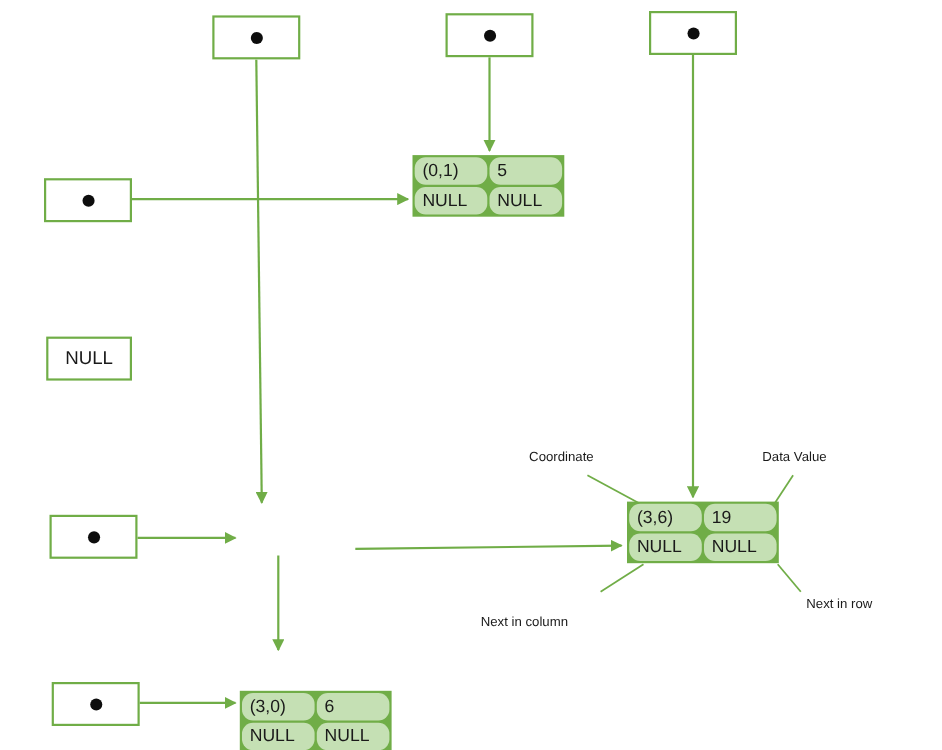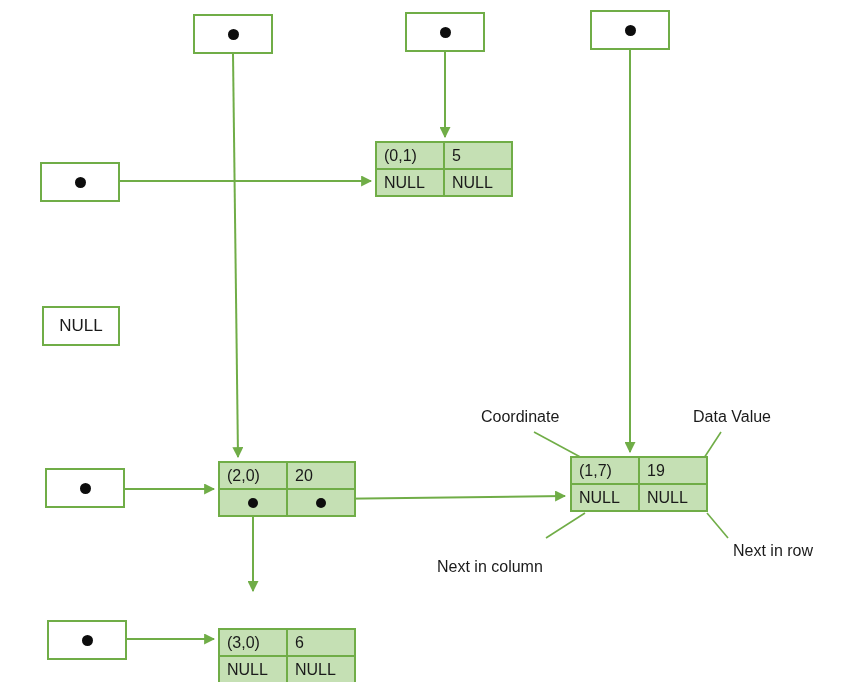--- a/index.html
+++ b/index.html
@@ -64,29 +64,30 @@
     background: var(--border);
   }
   .cell {
     background: var(--fill);
     display: flex;
     align-items: center;
     padding-left: 7px;
     font-size: 16px;
     white-space: nowrap;
     overflow: hidden;
+    border-radius: 10px;
   }
   .cell.dot-cell {
     justify-content: center;
     padding-left: 0;
   }
   .cell .dot { width: 10px; height: 10px; }
   .label {
     position: absolute;
-    font-size: 16px;
+    font-size: 12px;
     white-space: nowrap;
   }
 </style>
 </head>
 <body>
 
 <div class="canvas">
 
   <svg class="wires" viewBox="0 0 856 682" aria-hidden="true">
     <defs>
@@ -143,38 +144,24 @@
       <span>5</span>
     </div>
     <div class="cell">
       <span>NULL</span>
     </div>
     <div class="cell">
       <span>NULL</span>
     </div>
   </div>
 
-  <div class="node" style="left:218px;top:461px">
-    <div class="cell">
-      <span>(2,0)</span>
-    </div>
-    <div class="cell">
-      <span>20</span>
-    </div>
-    <div class="cell dot-cell">
-      <span class="dot"></span>
-    </div>
-    <div class="cell dot-cell">
-      <span class="dot"></span>
-    </div>
-  </div>
 
   <div class="node" style="left:570px;top:456px">
     <div class="cell">
-      <span>(1,7)</span>
+      <span>(3,6)</span>
     </div>
     <div class="cell">
       <span>19</span>
     </div>
     <div class="cell">
       <span>NULL</span>
     </div>
     <div class="cell">
       <span>NULL</span>
     </div>

